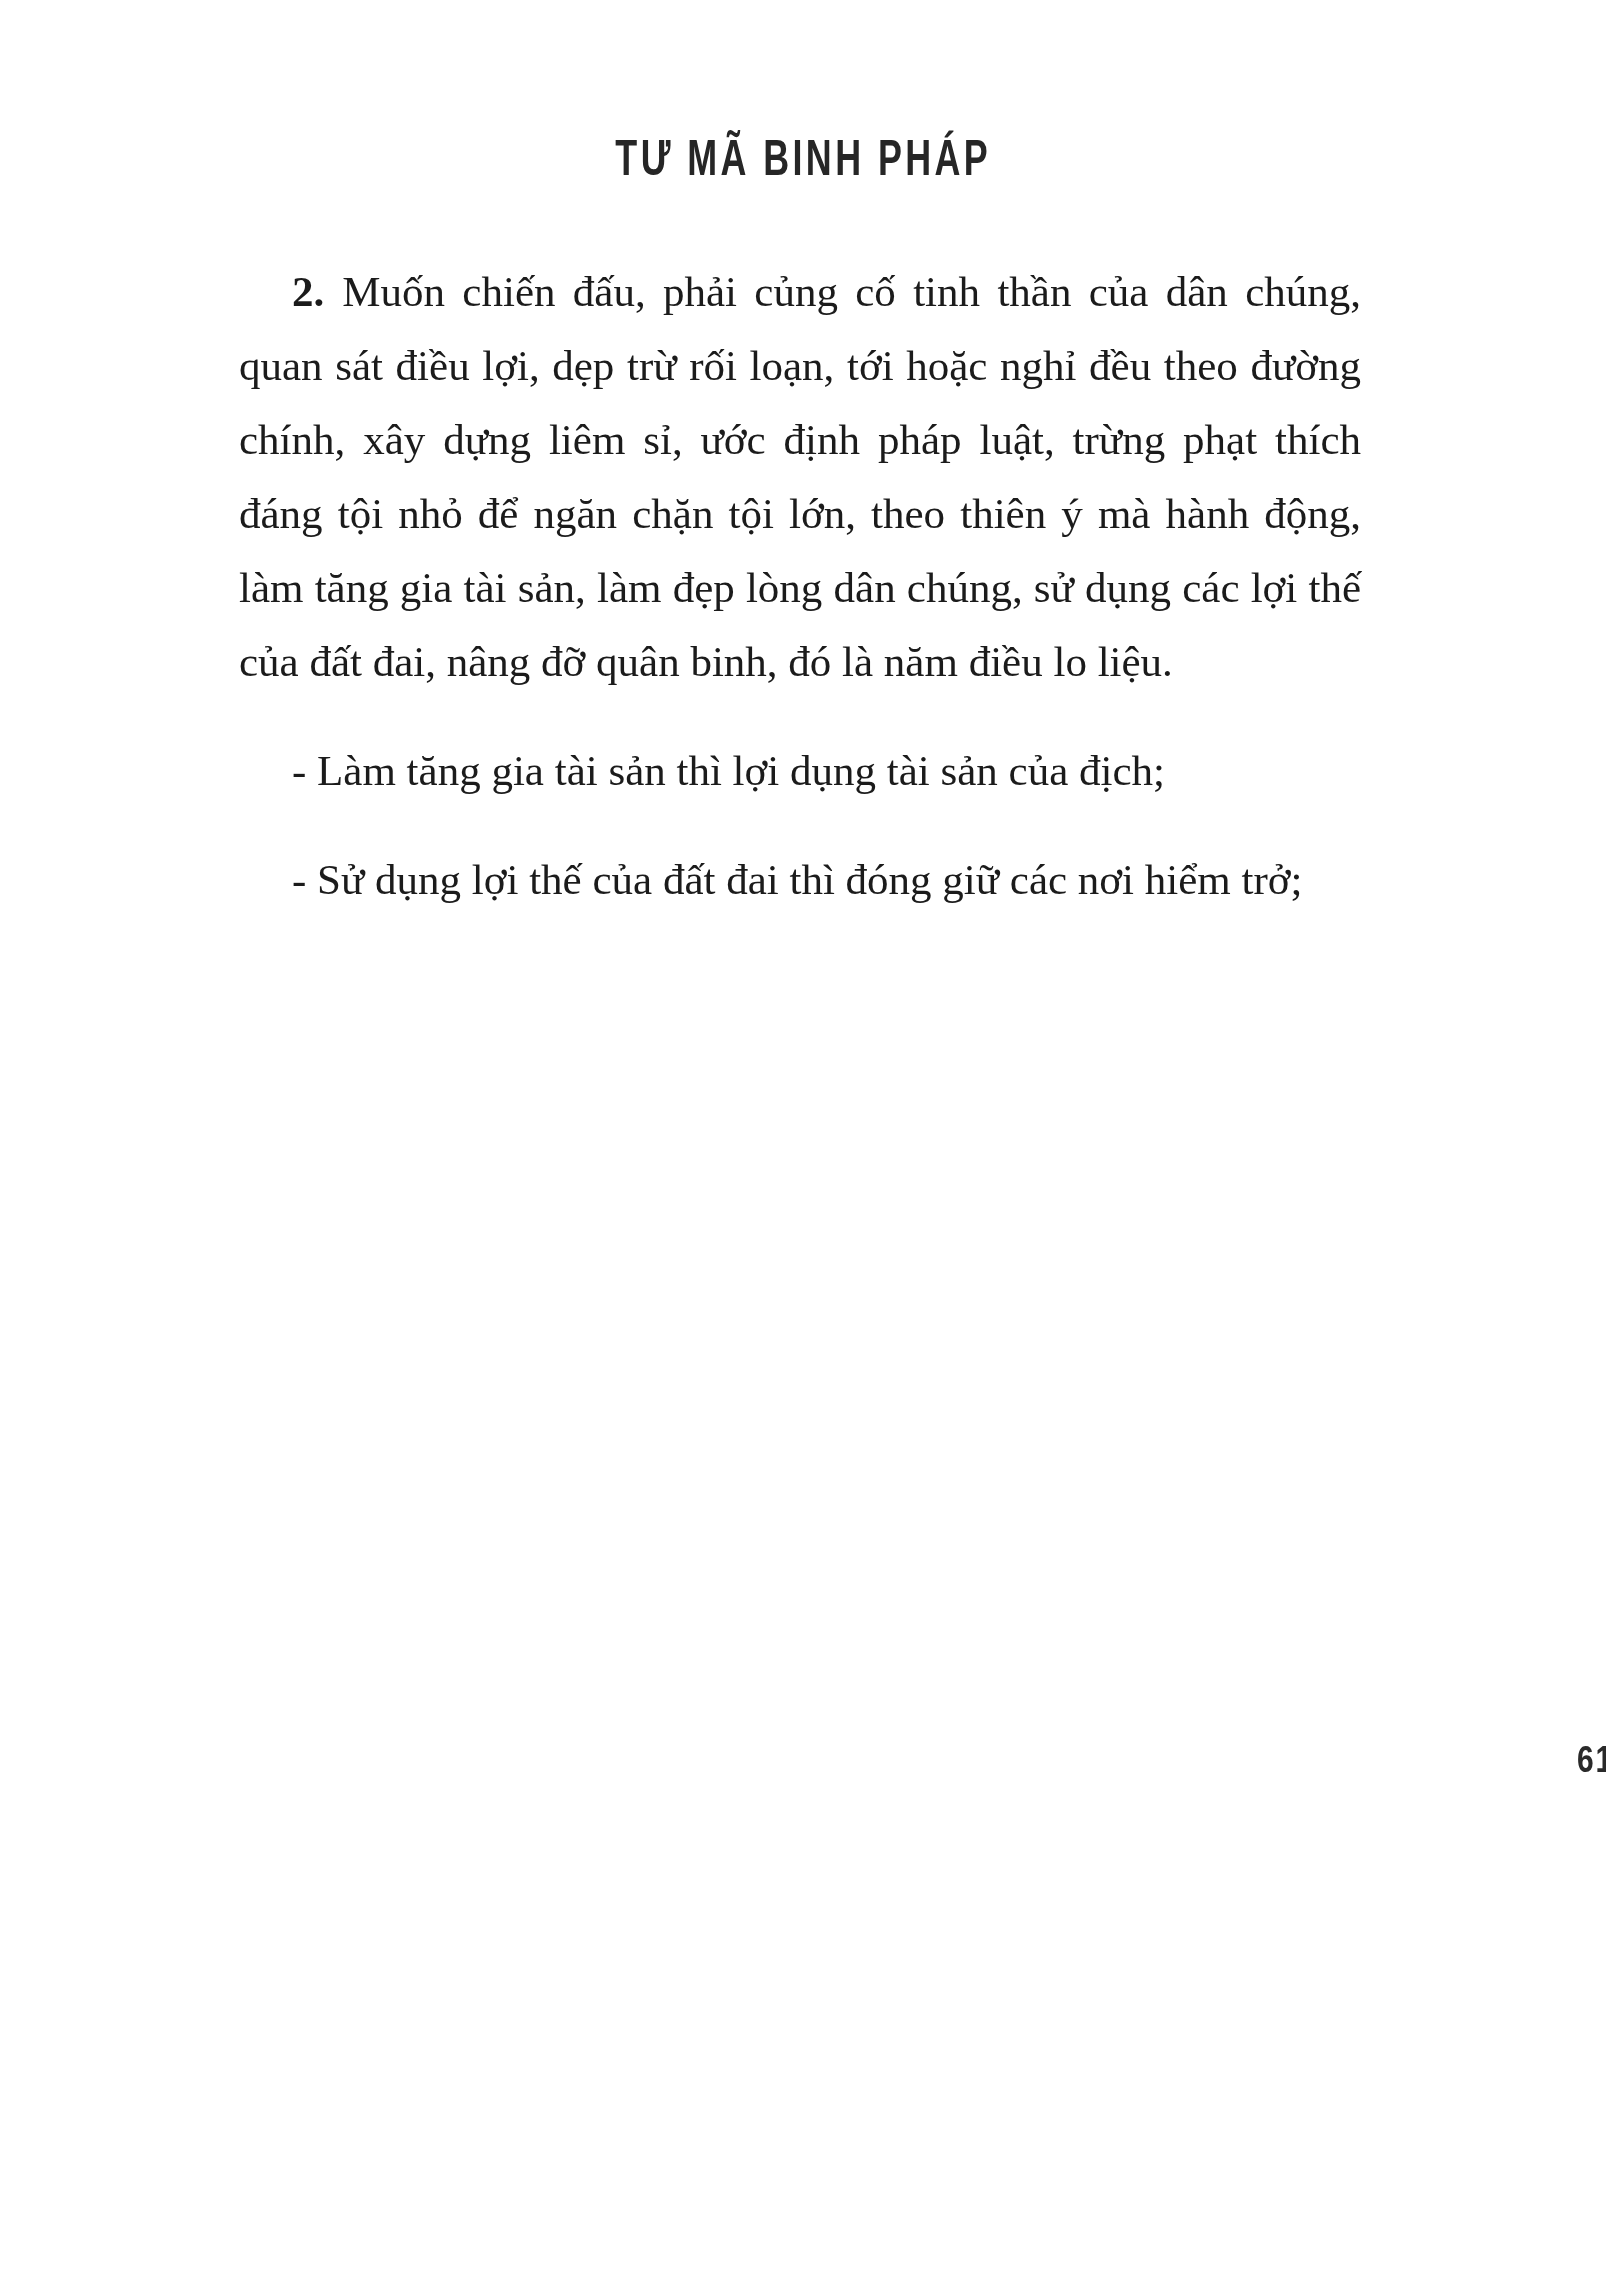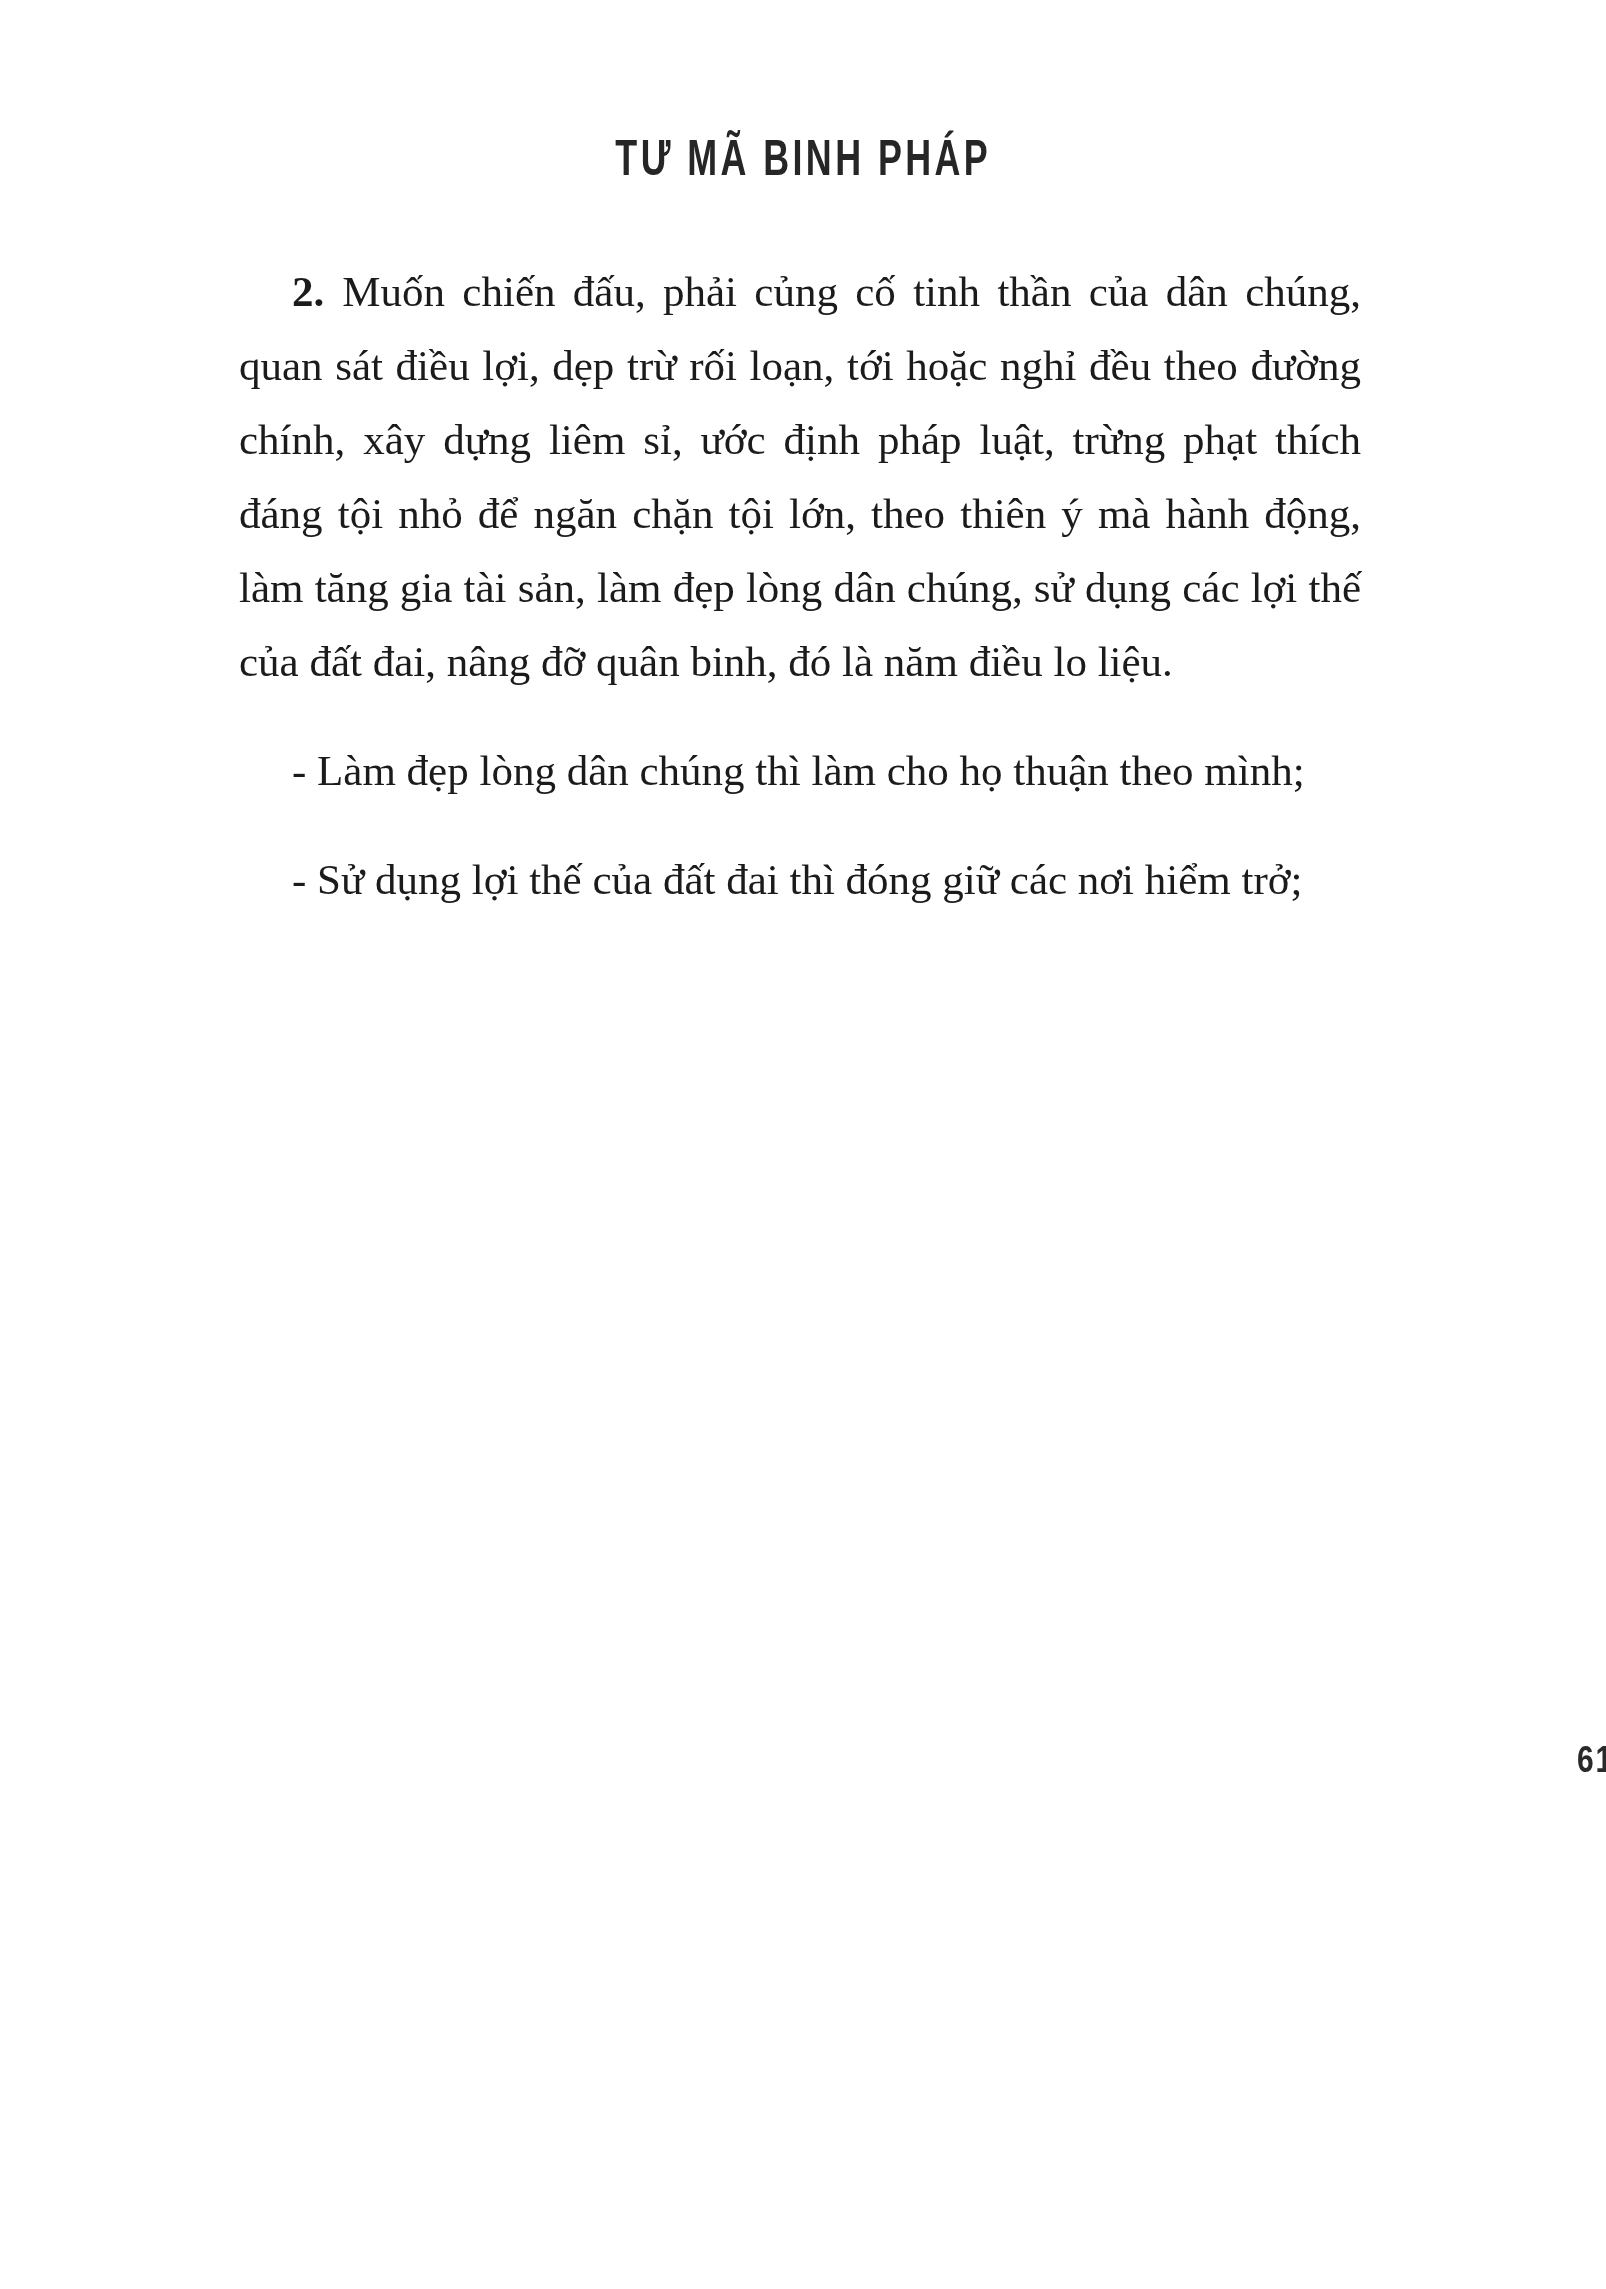--- a/index.html
+++ b/index.html
@@ -78,21 +78,21 @@
   <div class="header">
     <span class="header-title">TƯ MÃ BINH PHÁP</span>
   </div>
 
   <div class="content">
 
     <p>
       <span class="para-number">2.</span><span>Muốn chiến đấu, phải củng cố tinh thần của dân chúng, quan sát điều lợi, dẹp trừ rối loạn, tới hoặc nghỉ đều theo đường chính, xây dựng liêm sỉ, ước định pháp luật, trừng phạt thích đáng tội nhỏ để ngăn chặn tội lớn, theo thiên ý mà hành động, làm tăng gia tài sản, làm đẹp lòng dân chúng, sử dụng các lợi thế của đất đai, nâng đỡ quân binh, đó là năm điều lo liệu.</span>
     </p>
 
-    <p>- Làm đẹp lòng dân chúng thì làm cho họ thuận theo mình;</p>
+    <p>- Làm tăng gia tài sản thì lợi dụng tài sản của địch;</p>
     <p>- Sử dụng lợi thế của đất đai thì đóng giữ các nơi hiểm trở;</p>
 
   </div>
 
   <div class="footer">
     <span class="page-number">61</span>
   </div>
 
 </div>
 

